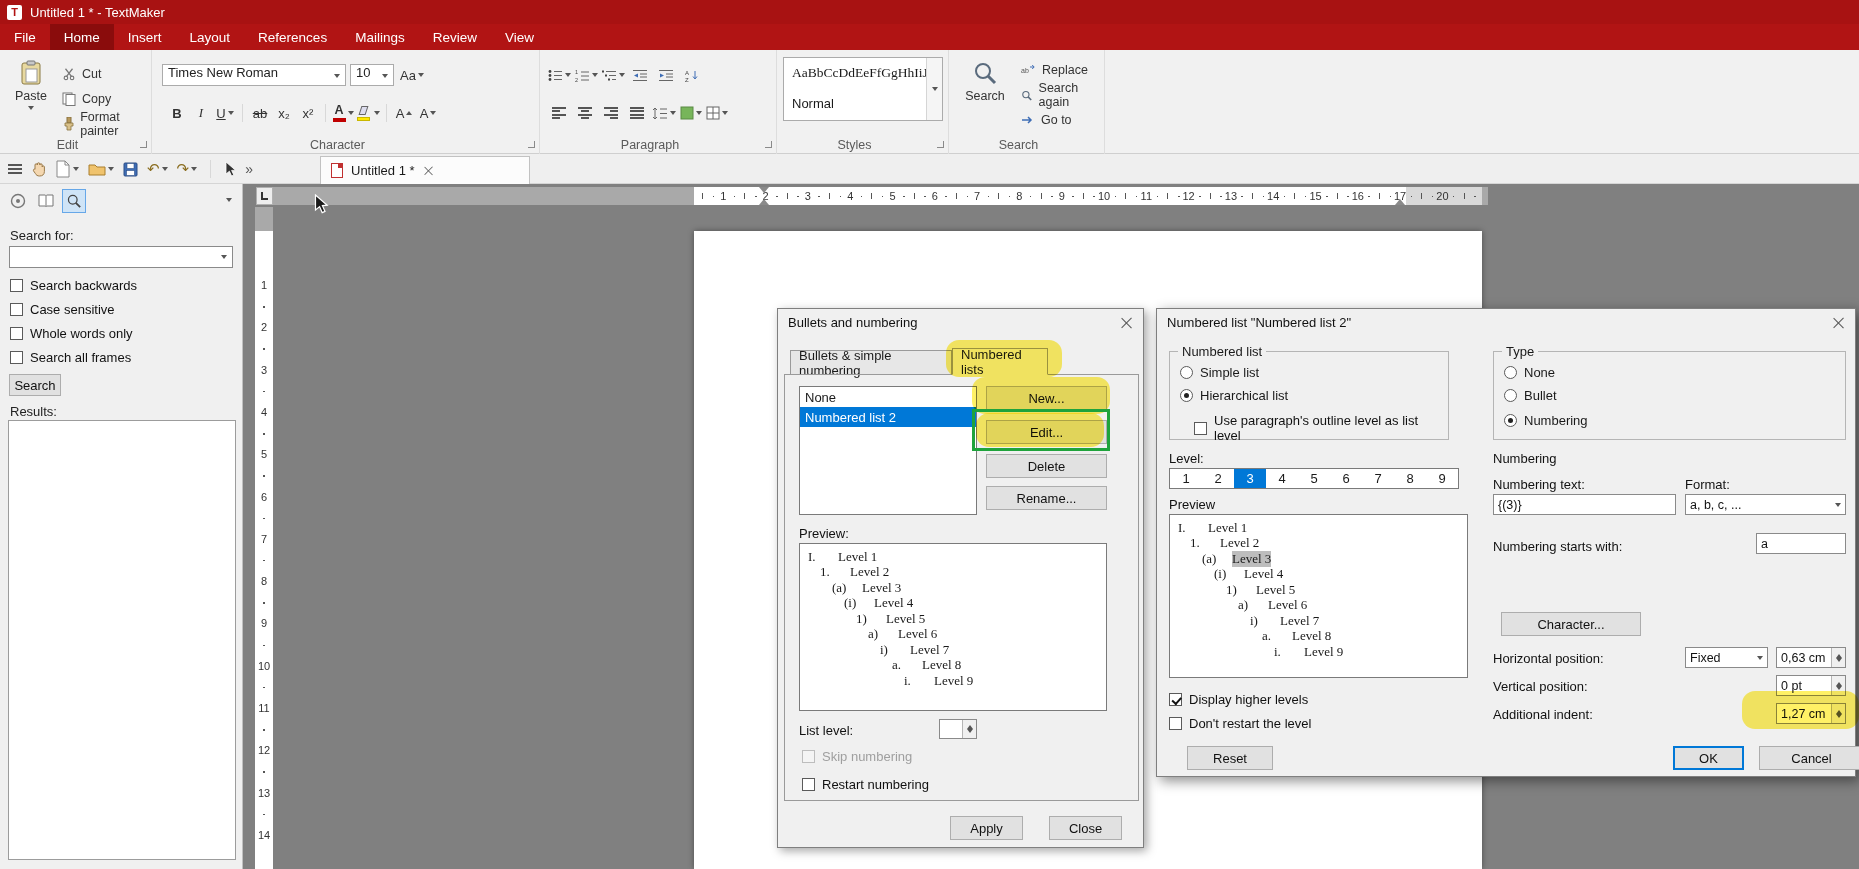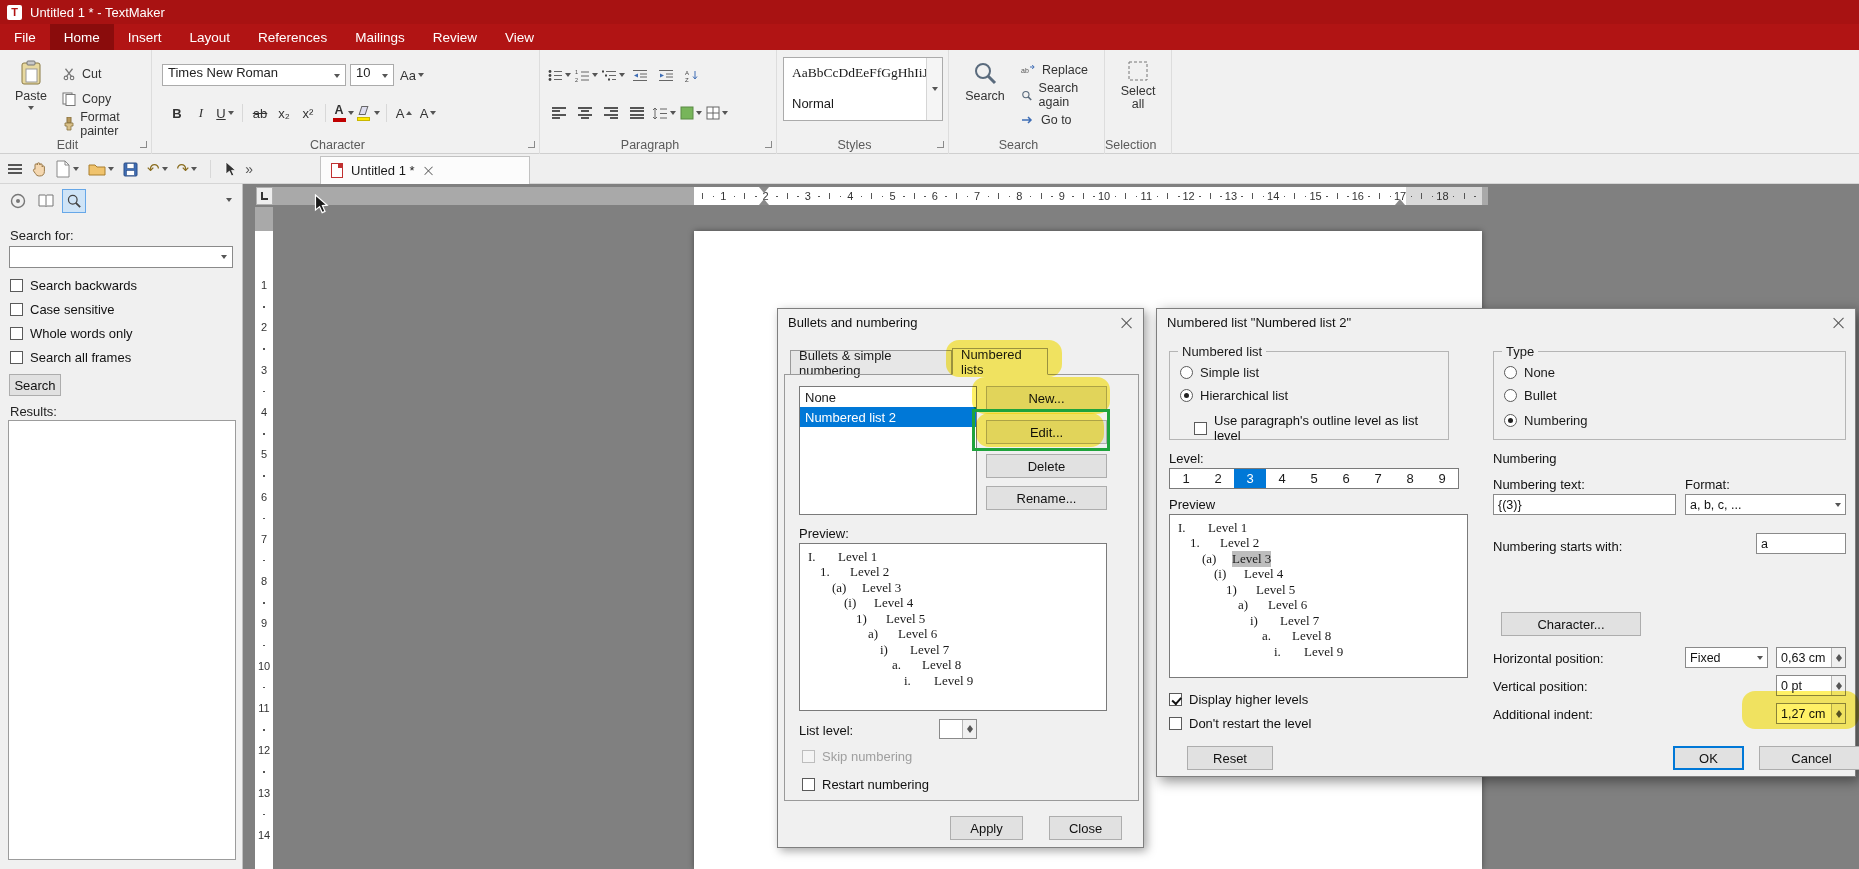--- a/index.html
+++ b/index.html
@@ -406,30 +406,20 @@
     </div>
     <div class="rsmall" style="left:72px;top:61px">
       <svg width="14" height="12">
           <path d="M1 6 h9 M7 3 l3 3 -3 3" stroke="#3E6DB5" stroke-width="1.5" fill="none"></path>
         </svg>
       <span>Go to</span>
     </div>
     <span class="rgroup-label">Search</span>
   </div>
 
-  <div class="rgroup" style="left:1105px;width:67px">
-    <div class="bigbtn" style="left:6px;top:6px;width:54px;height:84px">
-      <svg width="22" height="22">
-          <rect x="2" y="2" width="18" height="18" fill="none" stroke="#777" stroke-dasharray="3 2"></rect>
-        </svg>
-      <span style="line-height:1.1">Select</span>
-      <span style="line-height:.4">all</span>
-    </div>
-    <span class="rgroup-label">Selection</span>
-  </div>
 </div>
 
 <div id="tabrow">
   <div id="tbicons">
     <span class="hamb"></span>
     <svg width="15" height="16">
         <path d="M4 8 V4 a1.2 1.2 0 0 1 2.4 0 V3 a1.2 1.2 0 0 1 2.4 0 v1 a1.2 1.2 0 0 1 2.4 0 v2 a1.1 1.1 0 0 1 2.2 0 v4.5 c0 3-2 4.5-4.7 4.5 c-2.3 0-3.4-.8-4.4-2.6 L2.6 10 c-.8-1.3.6-2.6 1.4-1.6 z" fill="#F4D7B0" stroke="#9a7a4a"></path>
       </svg>
     <span class="tbico">
         <svg width="16" height="18">
@@ -590,21 +580,21 @@
       <span class="rul-tick" style="left: 1063.65px;"></span>
       <span class="rul-dot" style="left: 1074.22px;"></span>
       <span class="rul-num" style="left: 1084.8px;">16</span>
       <span class="rul-dot" style="left: 1095.38px;"></span>
       <span class="rul-tick" style="left: 1105.95px;"></span>
       <span class="rul-dot" style="left: 1116.53px;"></span>
       <span class="rul-num" style="left: 1127.1px;">17</span>
       <span class="rul-dot" style="left: 1137.67px;"></span>
       <span class="rul-tick" style="left: 1148.25px;"></span>
       <span class="rul-dot" style="left: 1158.82px;"></span>
-      <span class="rul-num" style="left: 1169.4px;">18</span>
+      <span class="rul-num" style="left: 1169.4px;">20</span>
       <span class="rul-dot" style="left: 1179.97px;"></span>
       <span class="rul-tick" style="left: 1190.55px;"></span>
       <span class="rul-dot" style="left: 1201.12px;"></span>
     </div>
   <span class="ind-tri-top"></span>
   <span class="ind-tri-bot"></span>
   <span class="ind-right"></span>
 </div>
 <div id="vruler">
   <div class="pagezone"></div>

